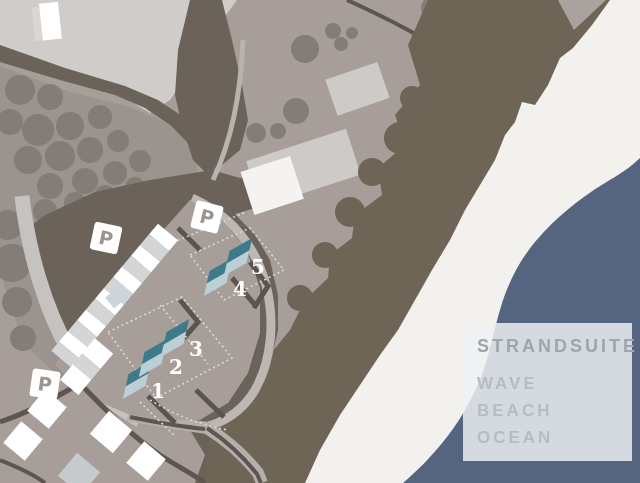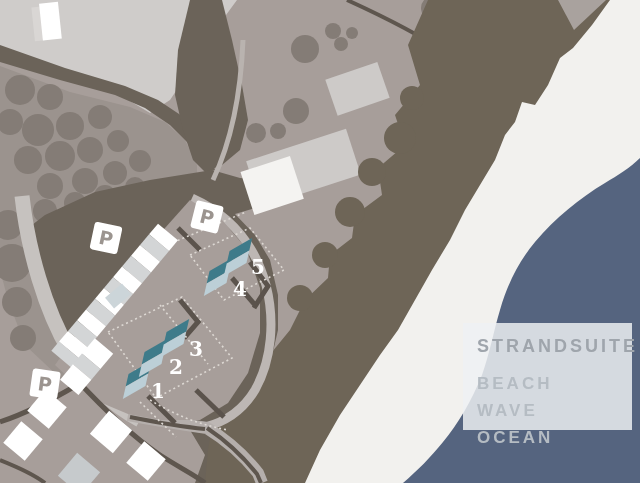--- a/index.html
+++ b/index.html
@@ -1,21 +1,21 @@
 <!DOCTYPE html>
 <html><head>
 <meta charset="utf-8">
 <style>
   html,body{margin:0;padding:0;width:640px;height:483px;overflow:hidden;
     font-family:"Liberation Sans",sans-serif;background:#a79e9a;}
   .stage{position:relative;width:640px;height:483px;}
   svg{position:absolute;left:0;top:0;display:block;}
   .map-num{font-family:"DejaVu Serif",serif;font-weight:bold;font-size:20px;fill:#ffffff;}
   .p-letter{font-family:"DejaVu Sans",sans-serif;font-weight:bold;font-size:19px;fill:#9b948f;}
-  .legend{position:absolute;left:463px;top:323px;width:169px;height:107px;
+  .legend{position:absolute;left:463px;top:323px;width:169px;height:138px;
     background:rgba(238,241,243,0.84);box-sizing:border-box;padding:13px 8px 0 14px;}
   .legend-title{font-size:18px;font-weight:bold;letter-spacing:3px;color:#9fa5ac;
     margin:0 0 17px 0;}
   .legend-item{font-size:17px;font-weight:bold;letter-spacing:3px;color:#b5bcc3;
     margin:0 0 7px 0;cursor:default;}
   .legend-item.active{color:#2e7380;}
 </style>
 </head>
 <body>
 
@@ -191,17 +191,17 @@
     <rect x="33" y="395" width="28" height="28" fill="#ffffff" transform="rotate(40 47 409)"></rect>
     <rect x="9" y="427" width="28" height="28" fill="#ffffff" transform="rotate(40 23 441)"></rect>
     <rect x="96" y="417" width="30" height="30" fill="#ffffff" transform="rotate(40 111 432)"></rect>
     <rect x="132" y="447" width="28" height="28" fill="#ffffff" transform="rotate(40 146 461)"></rect>
     <rect x="64" y="459" width="30" height="30" fill="#c6cacc" transform="rotate(40 79 474)"></rect>
   </g>
 </svg>
 
   <div class="legend">
     <div class="legend-title">STRANDSUITE</div>
+    <div class="legend-item" style="color: rgb(181, 188, 195);">WAVE</div>
     <div class="legend-item" style="color: rgb(181, 188, 195);">BEACH</div>
-    <div class="legend-item" style="color: rgb(181, 188, 195);">WAVE</div>
     <div class="legend-item" style="color: rgb(181, 188, 195);">OCEAN</div>
   </div>
 </div>
 
 </body></html>

